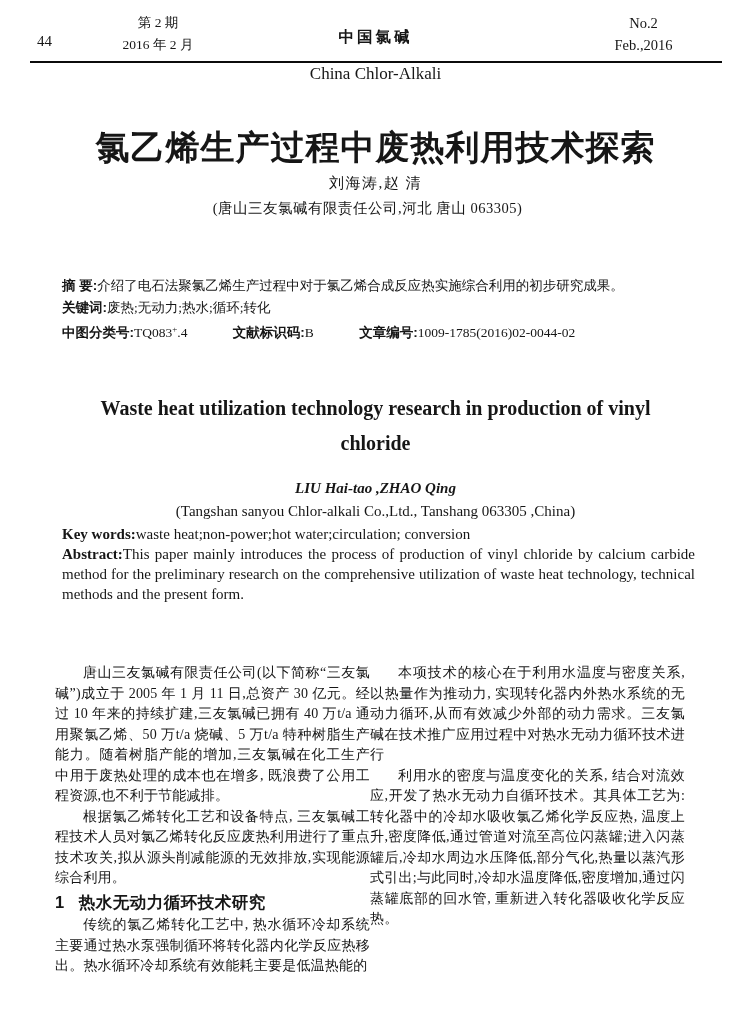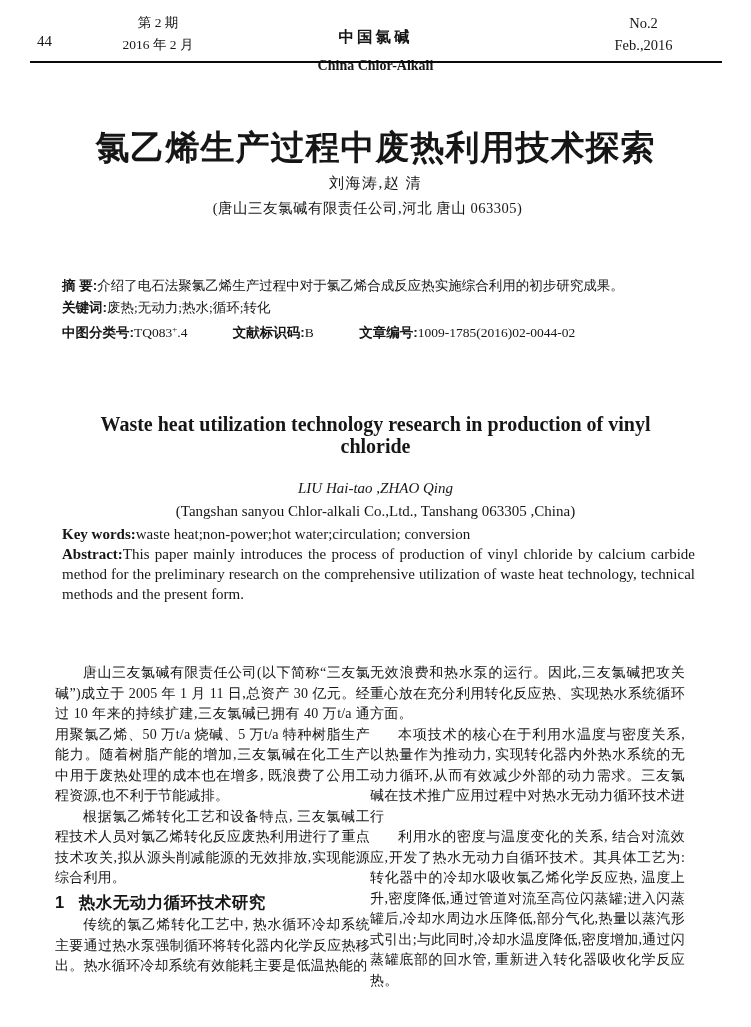--- a/index.html
+++ b/index.html
@@ -11,45 +11,45 @@
     color:#161616;
     font-family:"Liberation Serif", serif;
     overflow:hidden;
   }
   
   .page-num{ position:absolute; left:37px; top:33px; font-size:15px; }
   .issue-block{ position:absolute; left:93px; top:12px; width:130px; text-align:center;
                 font-size:13.5px; line-height:22px; }
   .header-center{ position:absolute; left:0; right:0; top:10px; text-align:center; }
   .journal-cn{ font-size:15.5px; font-weight:bold; letter-spacing:3px;margin-top:17px; }
-  .journal-en{ font-size:14px; margin-top:10px;font-weight:bold; }
+  .journal-en{ font-size:17px; margin-top:16px; }
   .header-right{ position:absolute; left:576px; top:12px; width:135px; text-align:center;
                  font-size:14.5px; line-height:22px; }
   .header-rule{ position:absolute; top:61px; left:30px; width:692px; height:0;
                 border-top:2.5px solid #0b0b0b; }
   
   .article-title{ position:absolute; top:102px; left:0; right:0; text-align:center;
                   font-family:"Liberation Sans", sans-serif; font-weight:bold;
                   font-size:34px; letter-spacing:1px; }
   .authors-cn{ position:absolute; top:174px; left:0; right:0; text-align:center;
                font-size:15px; letter-spacing:1.5px; }
   .affiliation-cn{ position:absolute; top:199px; left:0; right:16px; text-align:center;
                    font-size:14.5px; letter-spacing:0.5px; }
   
   .meta-block{ position:absolute; top:275px; left:62px; right:54px;
                font-size:13.5px; line-height:21.5px; }
   .meta-label{ font-family:"Liberation Sans", sans-serif; font-weight:bold; }
   .meta-pair{ display:inline-block; margin-right:42px; }
   .meta-pair:last-child{ margin-right:0; }
   sup.plus{ font-size:9px; }
   
-  .en-title{ position:absolute; top:396px; left:70px; right:70px; text-align:center;
-             font-weight:bold; font-size:20px; line-height:22px; }
+  .en-title{ position:absolute; top:374px; left:70px; right:70px; text-align:center;
+             font-weight:bold; font-size:20px; line-height:35px; }
   .en-authors{ position:absolute; top:480px; left:0; right:0; text-align:center;
-               font-style:italic; font-size:15px; }
+               font-style:italic; font-size:15px;font-weight:bold; }
   .en-affiliation{ position:absolute; top:503px; left:0; right:0; text-align:center;
                    font-size:15px; }
   .en-abstract-block{ position:absolute; top:524px; left:62px; right:56px;
                       font-size:15px; line-height:20px; text-align:justify; }
   .en-abstract-block p{ margin:0; }
   .en-label{ font-weight:bold; }
   
   .body-columns{ position:absolute; top:663px; left:55px; width:648px;
                  display:flex; gap:0; }
   .col{ width:315px; font-size:14px; line-height:20.5px; text-align:justify;
@@ -109,19 +109,18 @@
   </div>
 
   <div class="body-columns">
     <div class="col">
       <p class="indent">唐山三友氯碱有限责任公司(以下简称“三友氯碱”)成立于 2005 年 1 月 11 日,总资产 30 亿元。经过 10 年来的持续扩建,三友氯碱已拥有 40 万t/a 通用聚氯乙烯、50 万t/a 烧碱、5 万t/a 特种树脂生产能力。随着树脂产能的增加,三友氯碱在化工生产中用于废热处理的成本也在增多, 既浪费了公用工程资源,也不利于节能减排。</p>
       <p class="indent">根据氯乙烯转化工艺和设备特点, 三友氯碱工程技术人员对氯乙烯转化反应废热利用进行了重点技术攻关,拟从源头削减能源的无效排放,实现能源综合利用。</p>
       <h3 class="section-heading"><span class="section-number">1</span><span>热水无动力循环技术研究</span></h3>
       <p class="indent">传统的氯乙烯转化工艺中, 热水循环冷却系统主要通过热水泵强制循环将转化器内化学反应热移出。热水循环冷却系统有效能耗主要是低温热能的</p>
     </div>
     <div class="col">
-      <p>无效浪费和热水泵的运行。因此,三友氯碱把攻关重心放在充分利用转化反应热、实现热水系统循环方面。</p>
       <p class="indent">本项技术的核心在于利用水温度与密度关系,以热量作为推动力, 实现转化器内外热水系统的无动力循环,从而有效减少外部的动力需求。三友氯碱在技术推广应用过程中对热水无动力循环技术进行</p>
       <p class="indent">利用水的密度与温度变化的关系, 结合对流效应,开发了热水无动力自循环技术。其具体工艺为:转化器中的冷却水吸收氯乙烯化学反应热, 温度上升,密度降低,通过管道对流至高位闪蒸罐;进入闪蒸罐后,冷却水周边水压降低,部分气化,热量以蒸汽形式引出;与此同时,冷却水温度降低,密度增加,通过闪蒸罐底部的回水管, 重新进入转化器吸收化学反应热。</p>
     </div>
   </div>
 
 </div>
 
 </body></html>

